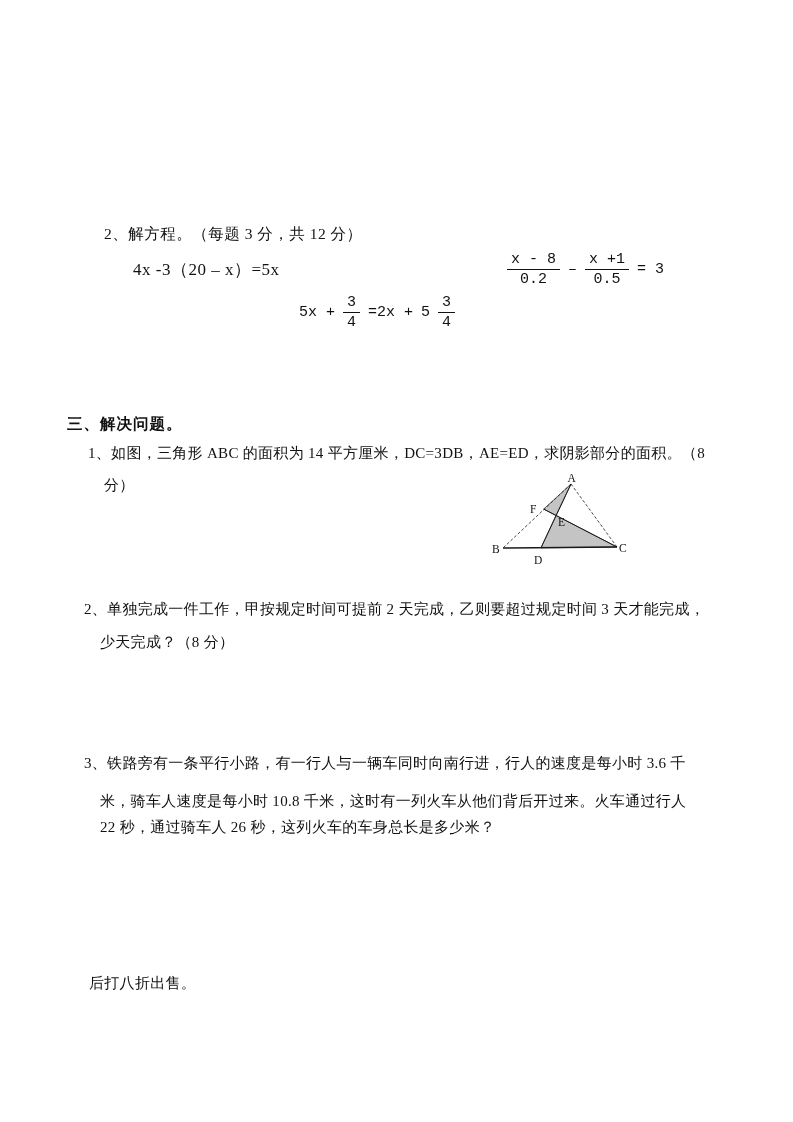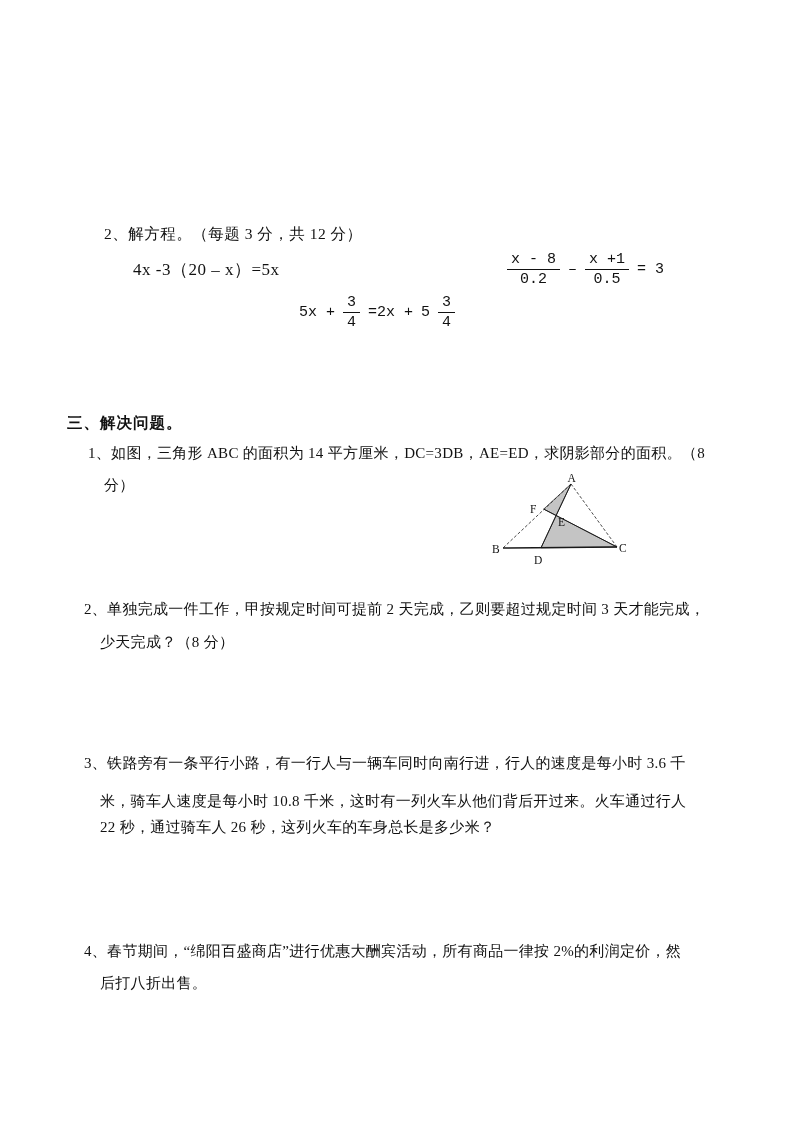--- a/index.html
+++ b/index.html
@@ -25,31 +25,31 @@
     font-size:15px;
   }
   .eq2 { left:295px; top:251px;margin-top:43px; }
   .eq3 { left:503px; top:251px; }
   .frac { display:inline-flex; flex-direction:column; align-items:center; margin:0 4px; line-height:17px; }
   .frac .num { padding:0 4px 1px 4px; border-bottom:1.5px solid #111; white-space:pre; }
   .frac .den { padding-top:1px; white-space:pre; }
   .eq-op { margin:0 4px; white-space:pre; }
 
   
-  .prob-heading { left:67px; top:414px; font-size:15.5px; letter-spacing:1px;font-family:Liberation Mono, monospace; }
+  .prob-heading { left:67px; top:414px; font-size:15.5px; letter-spacing:1px; }
   .p1l1 { left:88px;  top:443px; }
   .p1l2 { left:104px; top:475px; }
   .p2l1 { left:84px;  top:599px; }
   .p2l2 { left:100px; top:631px; }
   .p2l3 { left:100px; top:632px; }
   .p3l1 { left:84px;  top:753px;text-align:center; }
   .p3l2 { left:100px; top:785px;margin-top:6px; }
   .p3l3 { left:100px; top:817px; }
   .p4l1 { left:84px;  top:941px; }
-  .p4l2 { left:100px; top:973px; }
+  .p4l2 { left:89px; top:973px; }
 
   
   .diagram { position:absolute; left:492px; top:472px; }
   .diagram line { stroke:#1a1a1a; }
   .diagram .dash  { stroke-width:0.8; stroke-dasharray:3 2; }
   .diagram .solid { stroke-width:1; }
   .diagram .base  { stroke-width:1.6; }
   .diagram text {
     font-family:"Liberation Serif","DejaVu Serif",serif;
     font-size:11.5px; fill:#111;
@@ -112,16 +112,15 @@
     <text x="38" y="41">F</text>
   </svg>
 
   <div class="abs body-text p2l1">2、单独完成一件工作，甲按规定时间可提前 2 天完成，乙则要超过规定时间 3 天才能完成，</div>
   <div class="abs body-text p2l3">少天完成？（8 分）</div>
 
   <div class="abs body-text p3l1">3、铁路旁有一条平行小路，有一行人与一辆车同时向南行进，行人的速度是每小时 3.6 千</div>
   <div class="abs body-text p3l2">米，骑车人速度是每小时 10.8 千米，这时有一列火车从他们背后开过来。火车通过行人</div>
   <div class="abs body-text p3l3">22 秒，通过骑车人 26 秒，这列火车的车身总长是多少米？</div>
 
-  <div class="abs body-text p4l1">4、春节期间，“绵阳百盛商店”进行优惠大酬宾活动，所有商品一律按 2%的利润定价，然</div>
   <div class="abs body-text p4l2">后打八折出售。</div>
 
 </div>
 
 </body></html>

